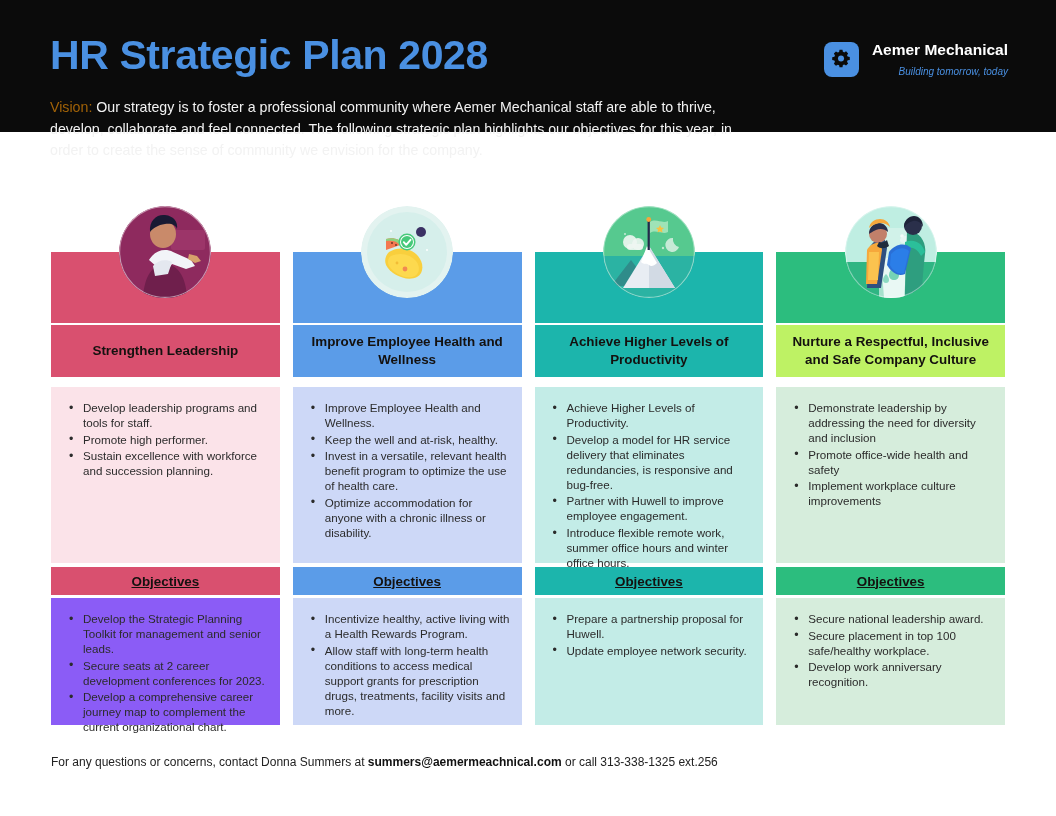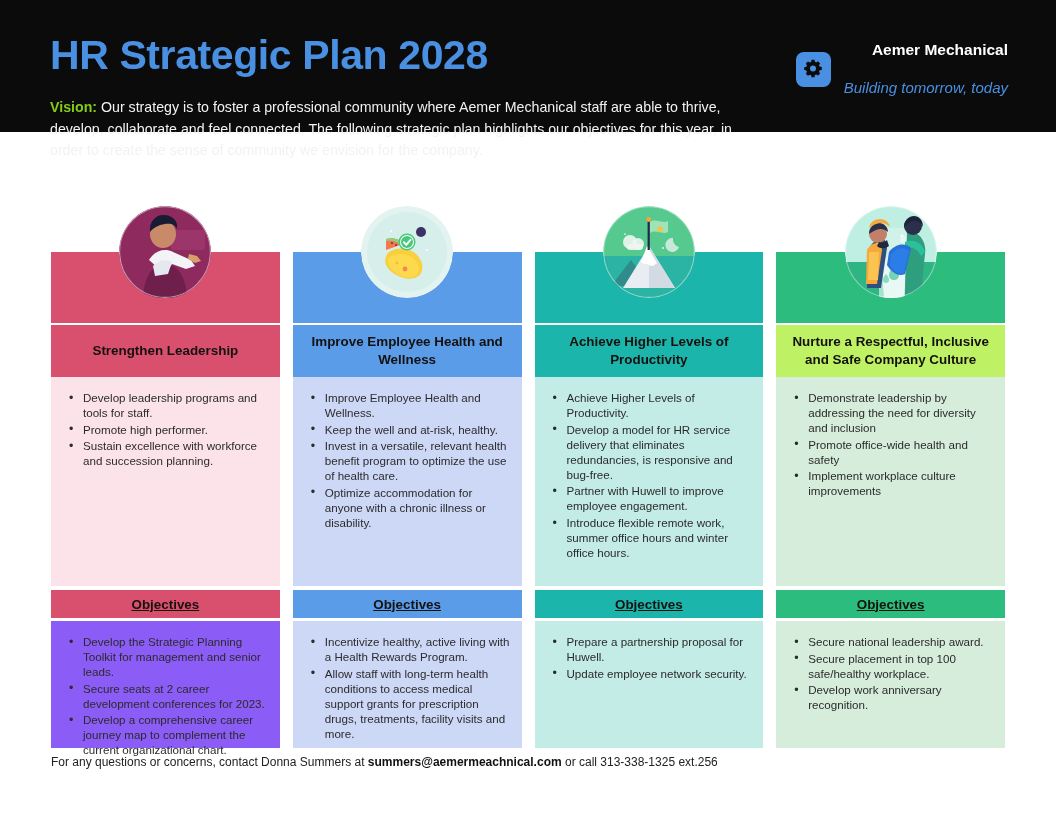--- a/index.html
+++ b/index.html
@@ -36,21 +36,21 @@
     line-height: 1.05;
     margin-bottom: 20px;
   }
 
   .vision {
     width: 718px;
     font-size: 14.2px;
     line-height: 1.52;
     color: #f2f2f2;
   }
-  .vision b { font-weight: bold; color: #84cc16; }
+  .vision b { font-weight: normal; color: #a16207; }
 
   .brand {
     position: absolute;
     top: 41px;
     right: 48px;
     display: flex;
     align-items: center;
     gap: 13px;
   }
   .brand-mark {
@@ -64,25 +64,25 @@
     flex: none;
   }
   .brand-text { text-align: right; }
   .brand-name {
     font-size: 15.5px;
     font-weight: bold;
     color: #ffffff;
     line-height: 1.15;
   }
   .brand-tag {
-    font-size: 15px;
+    font-size: 10px;
     font-style: italic;
     color: #4a90e2;
     line-height: 1.3;
-    margin-top: 19px;
+    margin-top: 6px;
   }
 
   
   .grid {
     position: absolute;
     top: 252px;
     left: 51px;
     width: 954px;
     display: flex;
     gap: 13px;
@@ -115,22 +115,22 @@
     justify-content: center;
     text-align: center;
     padding: 7px 12px;
     font-size: 13.4px;
     font-weight: bold;
     color: #14110f;
     line-height: 1.32;
   }
 
   .col-body {
-    margin-top: 0;
-    height: 209px;
+    margin-top: 10px;
+    height: 176px;
     padding: 13px 12px 10px 10px;
   }
 
   .obj-header {
     margin-top: 4px;
     height: 28px;
     display: flex;
     align-items: center;
     justify-content: center;
     font-size: 13.4px;

